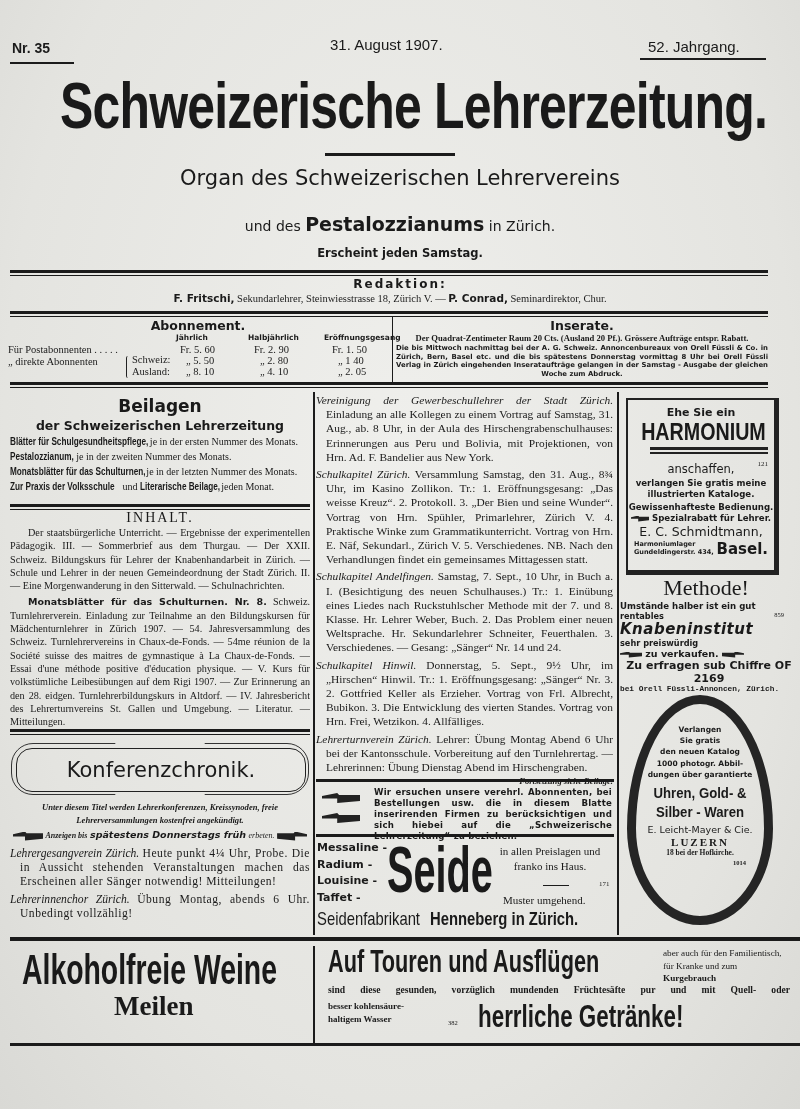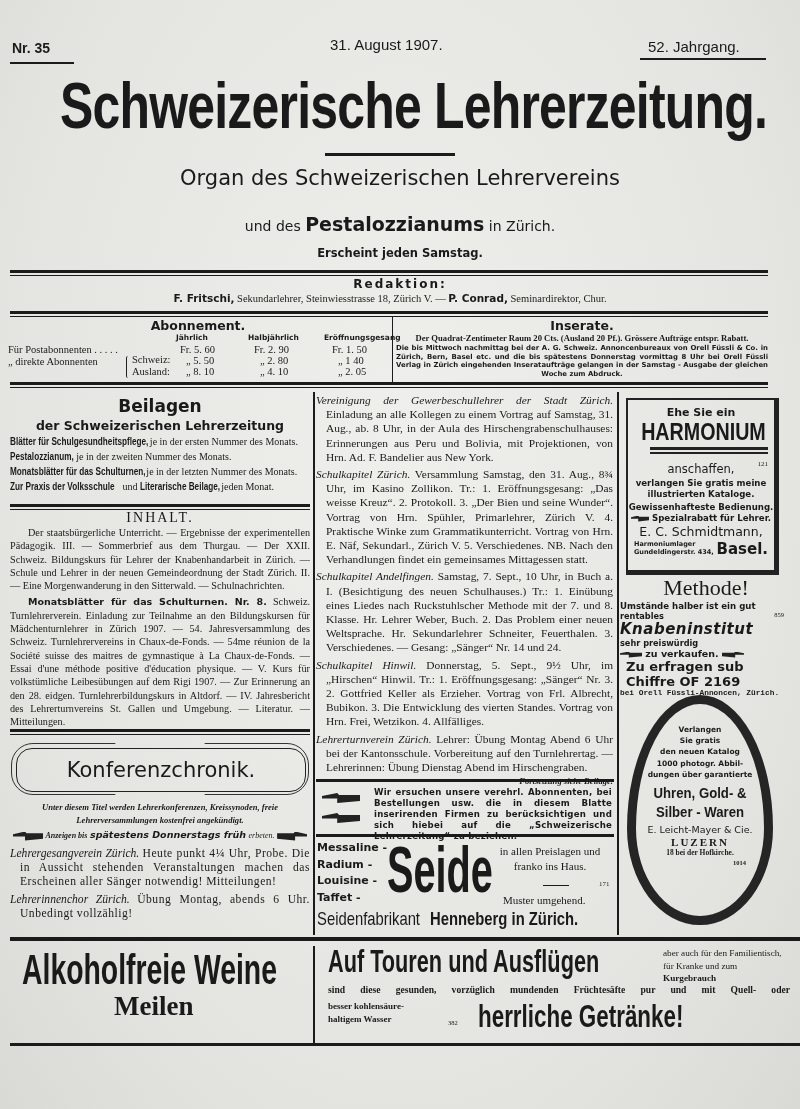--- a/index.html
+++ b/index.html
@@ -179,21 +179,21 @@
     </div>
   </div>
 
   <div class="abs" style="left:620px;top:575px;width:172px;">
     <div class="c serif" style="font-size:22px;line-height:26px;">Methode!</div>
     <div class="sans b" style="font-size:8.6px;">Umstände halber ist ein gut</div>
     <div class="sans b" style="font-size:8.2px;position:relative;"><span>rentables</span><span class="abs serif" style="right:8px;top:0;font-size:6.5px;font-weight:normal;">859</span></div>
     <div class="sans b it" style="font-size:15px;line-height:17px;letter-spacing:.5px;">Knabeninstitut</div>
     <div class="sans b" style="font-size:8.2px;">sehr preiswürdig</div>
     <div class="sans b" style="font-size:9.5px;"><span class="hand r" style="width:22px;height:6px;"></span> <span>zu verkaufen.</span> <span class="hand" style="width:22px;height:6px;"></span></div>
-    <div class="sans b" style="font-size:13px;text-align:left;padding-left:6px;">Zu erfragen sub Chiffre OF 2169</div>
+    <div class="sans b" style="font-size:11px;text-align:center;padding-left:6px;">Zu erfragen sub Chiffre OF 2169</div>
     <div class="sans b" style="font-size:7.8px;white-space:nowrap;font-family:Liberation Mono, monospace;">bei Orell Füssli-Annoncen, Zürich.</div>
   </div>
 
   <div class="abs" style="left:627px;top:695px;width:146px;height:230px;border:9px solid #252525;border-radius:50% 50% 50% 50% / 58% 58% 42% 42%;box-sizing:border-box;">
     <div class="c sans b" style="font-size:7.5px;line-height:11.2px;margin-top:20px;">
       <div>Verlangen</div>
       <div>Sie gratis</div>
       <div>den neuen Katalog</div>
       <div>1000 photogr. Abbil-</div>
       <div>dungen über garantierte</div>

